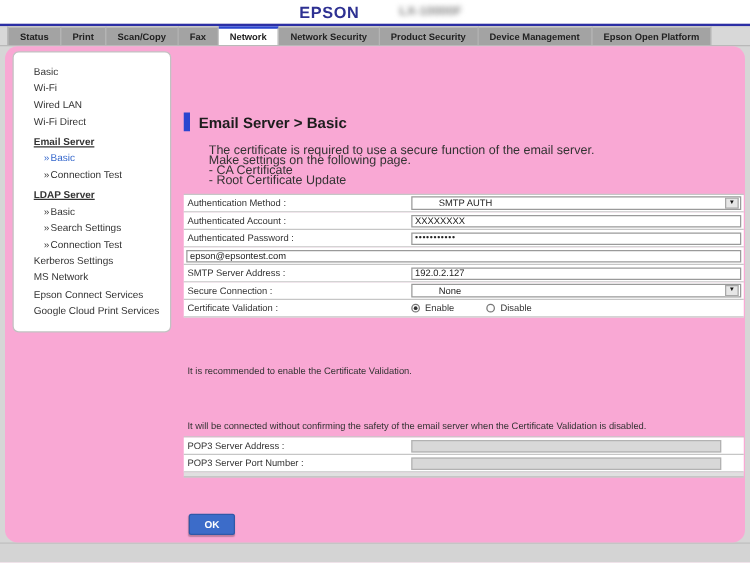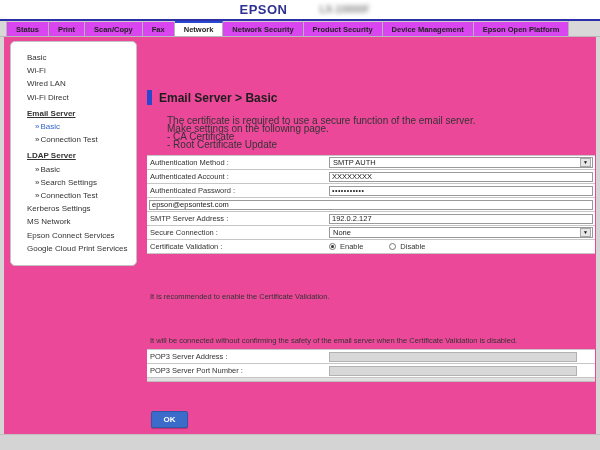--- a/index.html
+++ b/index.html
@@ -17,27 +17,27 @@
   .screen{position:relative;width:600px;height:450px;background:var(--page-gray);overflow:hidden;}
 
   
   .header{height:19px;background:#fff;display:flex;align-items:center;padding-left:9px;justify-content:center;}
   .logo{font-size:13px;font-weight:800;color:#2e3192;letter-spacing:.5px;}
   .model{margin-left:32px;font-size:10px;font-weight:bold;color:#8a8a8a;filter:blur(2px);user-select:none;}
   .navline{height:2px;background:var(--navy);}
 
   
   .tabstrip{height:16px;background:var(--strip-gray);border-bottom:1px solid #b9b9b9;display:flex;padding-left:6px;}
-  .tab{font-size:7.5px;font-weight:bold;color:#222;background:#d946ef;border-right:1px solid #b4b4b4;
+  .tab{font-size:7.5px;font-weight:bold;color:#222;background:#a3a3a3;border-right:1px solid #b4b4b4;
        padding:0 9px;display:flex;align-items:center;white-space:nowrap;border-top:1px solid #cfcfcf;}
   .tab:first-child{border-left:1px solid #b4b4b4;}
   .tab.active{background:#fff;border-top:2px solid var(--accent);}
 
   
-  .body-area{margin:0 4px;height:397px;background:#ec4899;position:relative;}
+  .body-area{margin:0 4px;height:397px;background:#f9a8d4;position:relative;border-radius:10px;}
 
   
   .sidebar{position:absolute;left:6px;top:4px;width:127px;min-height:192px;background:#fff;
            border:1px solid #c2c2c2;border-radius:5px;padding:9px 0 10px;}
   .nav-item{font-size:8px;color:#333;padding:2.1px 2px 2.1px 16px;cursor:pointer;white-space:nowrap;}
   .nav-group{font-weight:bold;text-decoration:underline;margin-top:3px;}
   .nav-sub{padding-left:24px;}
   .nav-sub::before{content:"\00BB";margin-right:1px;}
   .nav-sub.active{color:var(--link);}
 
@@ -50,21 +50,21 @@
 
   .ftable{margin-top:6px;border-top:1px solid #c6c6c6;}
   .frow{display:flex;align-items:center;border-bottom:1px solid #c6c6c6;min-height:14px;background:#fff;}
   .flabel{width:180px;font-size:7.5px;color:#333;padding:0 2px 0 3px;flex-shrink:0;}
   .fctrl{flex:1;padding:1px 2px;display:flex;align-items:center;}
   .tin{width:100%;height:10px;border:1px solid #9a9a9a;background:#fff;color:#222;
        font-family:"Liberation Sans", sans-serif;font-size:7.5px;padding:0 2px;}
   .tin.pwd{letter-spacing:0.5px;font-size:7px;}
   .tin.disabled{width:248px;background:#d8d8d8;border:1px solid #b2b2b2;}
   .select{width:100%;height:11px;border:1px solid #9a9a9a;background:#fff;display:flex;
-          align-items:center;justify-content:space-between;font-size:7.5px;color:#222;padding-left:3px;cursor:pointer;}
+          align-items:center;justify-content:space-between;font-size:7.5px;color:#222;padding-left:21px;cursor:pointer;}
   .selbtn{width:11px;height:9px;margin-right:1px;background:#e6e6e6;border:1px solid #a8a8a8;
           display:flex;align-items:center;justify-content:center;font-size:5px;color:#111;line-height:1;}
   .radio-opt{display:flex;align-items:center;margin-right:26px;cursor:pointer;}
   .rcirc{width:7px;height:7px;border:1px solid #777;border-radius:50%;background:#fdfdfd;
          display:inline-flex;align-items:center;justify-content:center;margin-right:4px;}
   .rcirc.checked::after{content:"";width:3px;height:3px;border-radius:50%;background:#333;}
   .rlabel{font-size:7.5px;color:#333;}
   .noterow{display:block;border-bottom:1px solid #c6c6c6;padding:2.5px 2px 3.5px 3px;}
   .noterow div{font-size:7.5px;line-height:8.5px;color:#333;margin-top:36px;}
   .tbl-bottom{height:4px;background:#e0e0e0;border-bottom:1px solid #bdbdbd;}

